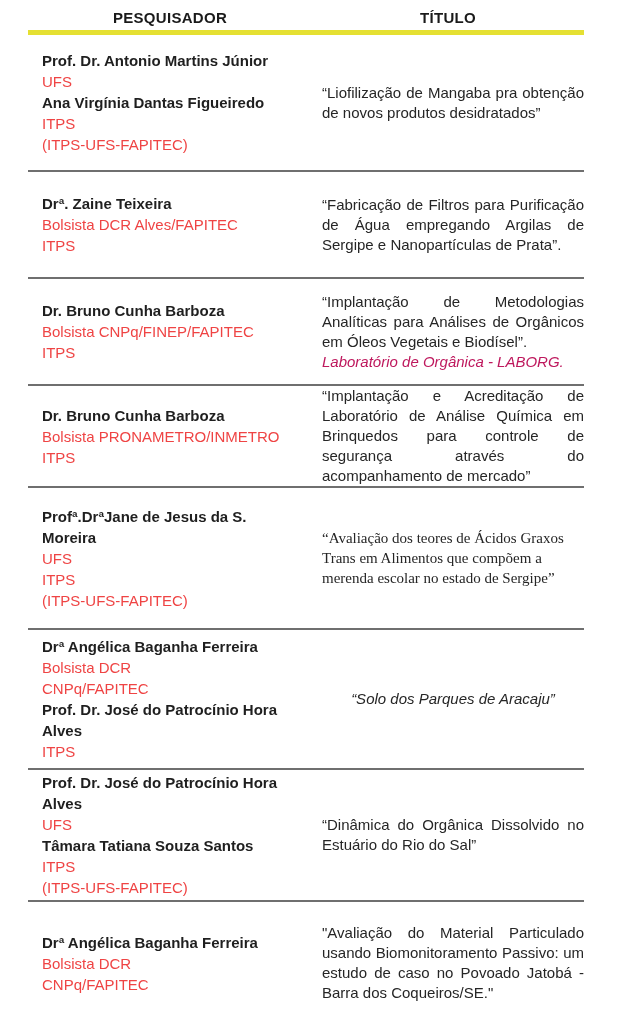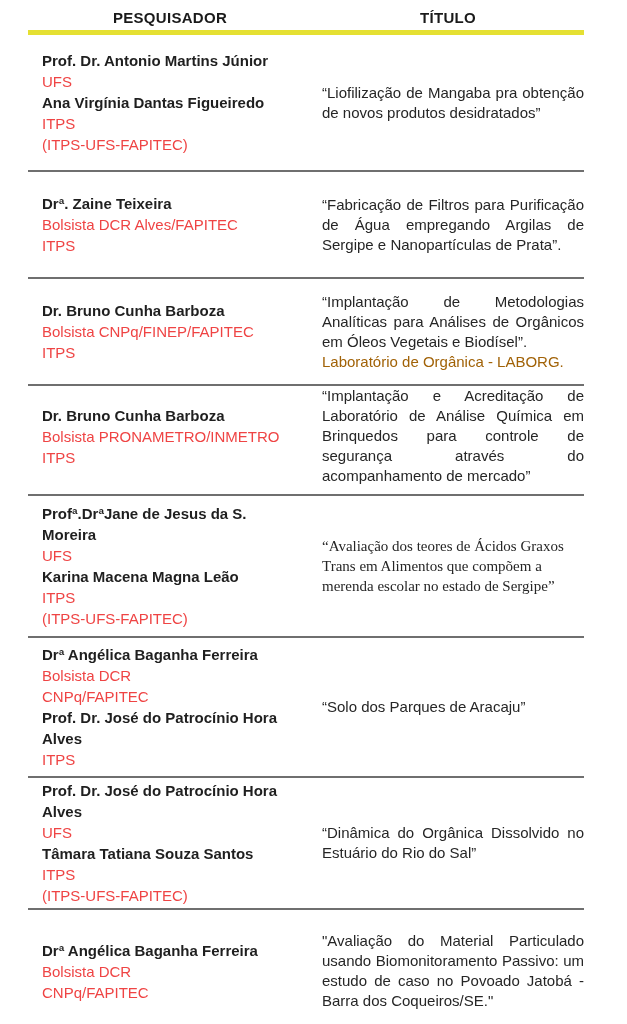--- a/index.html
+++ b/index.html
@@ -52,21 +52,21 @@
     align-items:center;
     width:556px;
   }
   .row + .row{
     border-top:2px solid var(--separator);
   }
   .row:nth-child(1){height:135px;}
   .row:nth-child(2){height:107px;align-items:center;}
   .row:nth-child(3){height:107px;}
   .row:nth-child(4){height:102px;}
-  .row:nth-child(5){height:142px;margin-top:8px;}
+  .row:nth-child(5){height:142px;}
   .row:nth-child(6){height:140px;}
   .row:nth-child(7){height:132px;}
   .row:nth-child(8){height:124px;}
   .researcher-cell{
     width:284px;
     padding-left:14px;
     padding-right:10px;
   }
   .researcher-cell div{
     font-size:15px;
@@ -78,25 +78,26 @@
   .title-cell{
     width:262px;
     margin-left:10px;
   }
   .title-cell p{
     font-size:15px;
     line-height:20px;
     color:#262626;
   }
   .title-cell p.italic{
-    color:#a16207;
+    font-style:italic;
+    color:#be185d;
   }
   .title-cell.align-justify p.normal{text-align:justify;}
   .title-cell.align-left p.normal{text-align:left;font-family:Liberation Serif, serif;}
-  .title-cell.align-center p.normal{text-align:left;}
+  .title-cell.align-center p.normal{text-align:center;font-style:italic;}
 </style>
 </head>
 <body>
 
 <div class="page">
   <div class="table-header">
     <div class="col-header left">PESQUISADOR</div>
     <div class="col-header right">TÍTULO</div>
   </div>
   <div class="yellow-rule"></div>
@@ -141,21 +142,20 @@
           <div class="italic">ITPS</div>
         </div>
         <div class="title-cell align-justify">
           <p class="normal">“Implantação e Acreditação de Laboratório de Análise Química em Brinquedos para controle de segurança através do acompanhamento de mercado”</p>
         </div>
       </div>
       <div class="row">
         <div class="researcher-cell">
           <div class="bold">Profª.DrªJane de Jesus da S. Moreira</div>
           <div class="italic">UFS</div>
-          <div class="bold">Karina Macena Magna Leão</div>
           <div class="italic">ITPS</div>
           <div class="italic">(ITPS-UFS-FAPITEC)</div>
         </div>
         <div class="title-cell align-left">
           <p class="normal">“Avaliação dos teores de Ácidos Graxos Trans em Alimentos que compõem a merenda escolar no estado de Sergipe”</p>
         </div>
       </div>
       <div class="row">
         <div class="researcher-cell">
           <div class="bold">Drª Angélica Baganha Ferreira</div>

